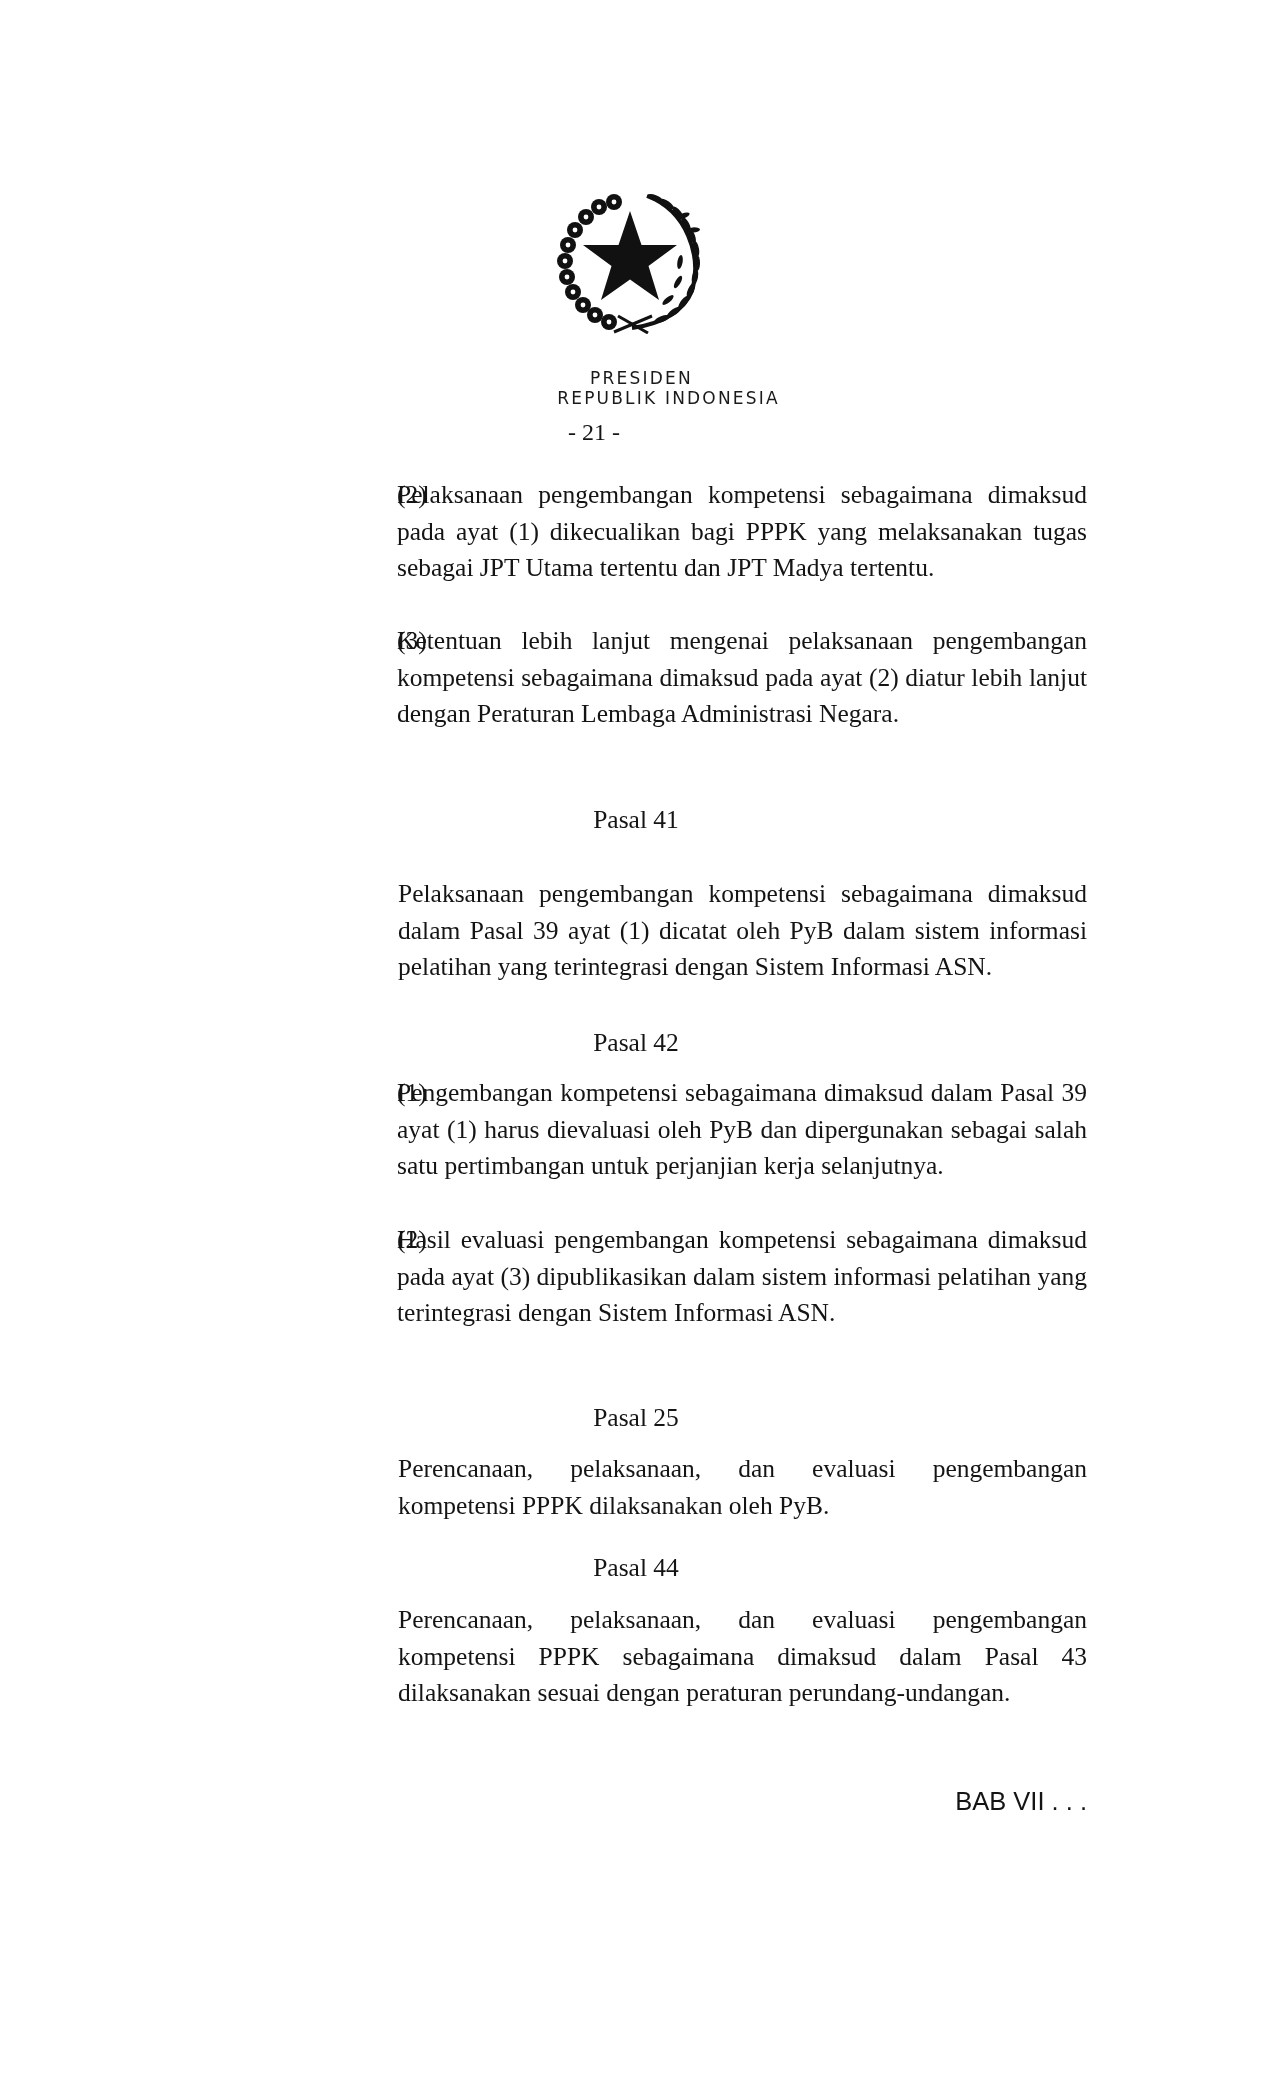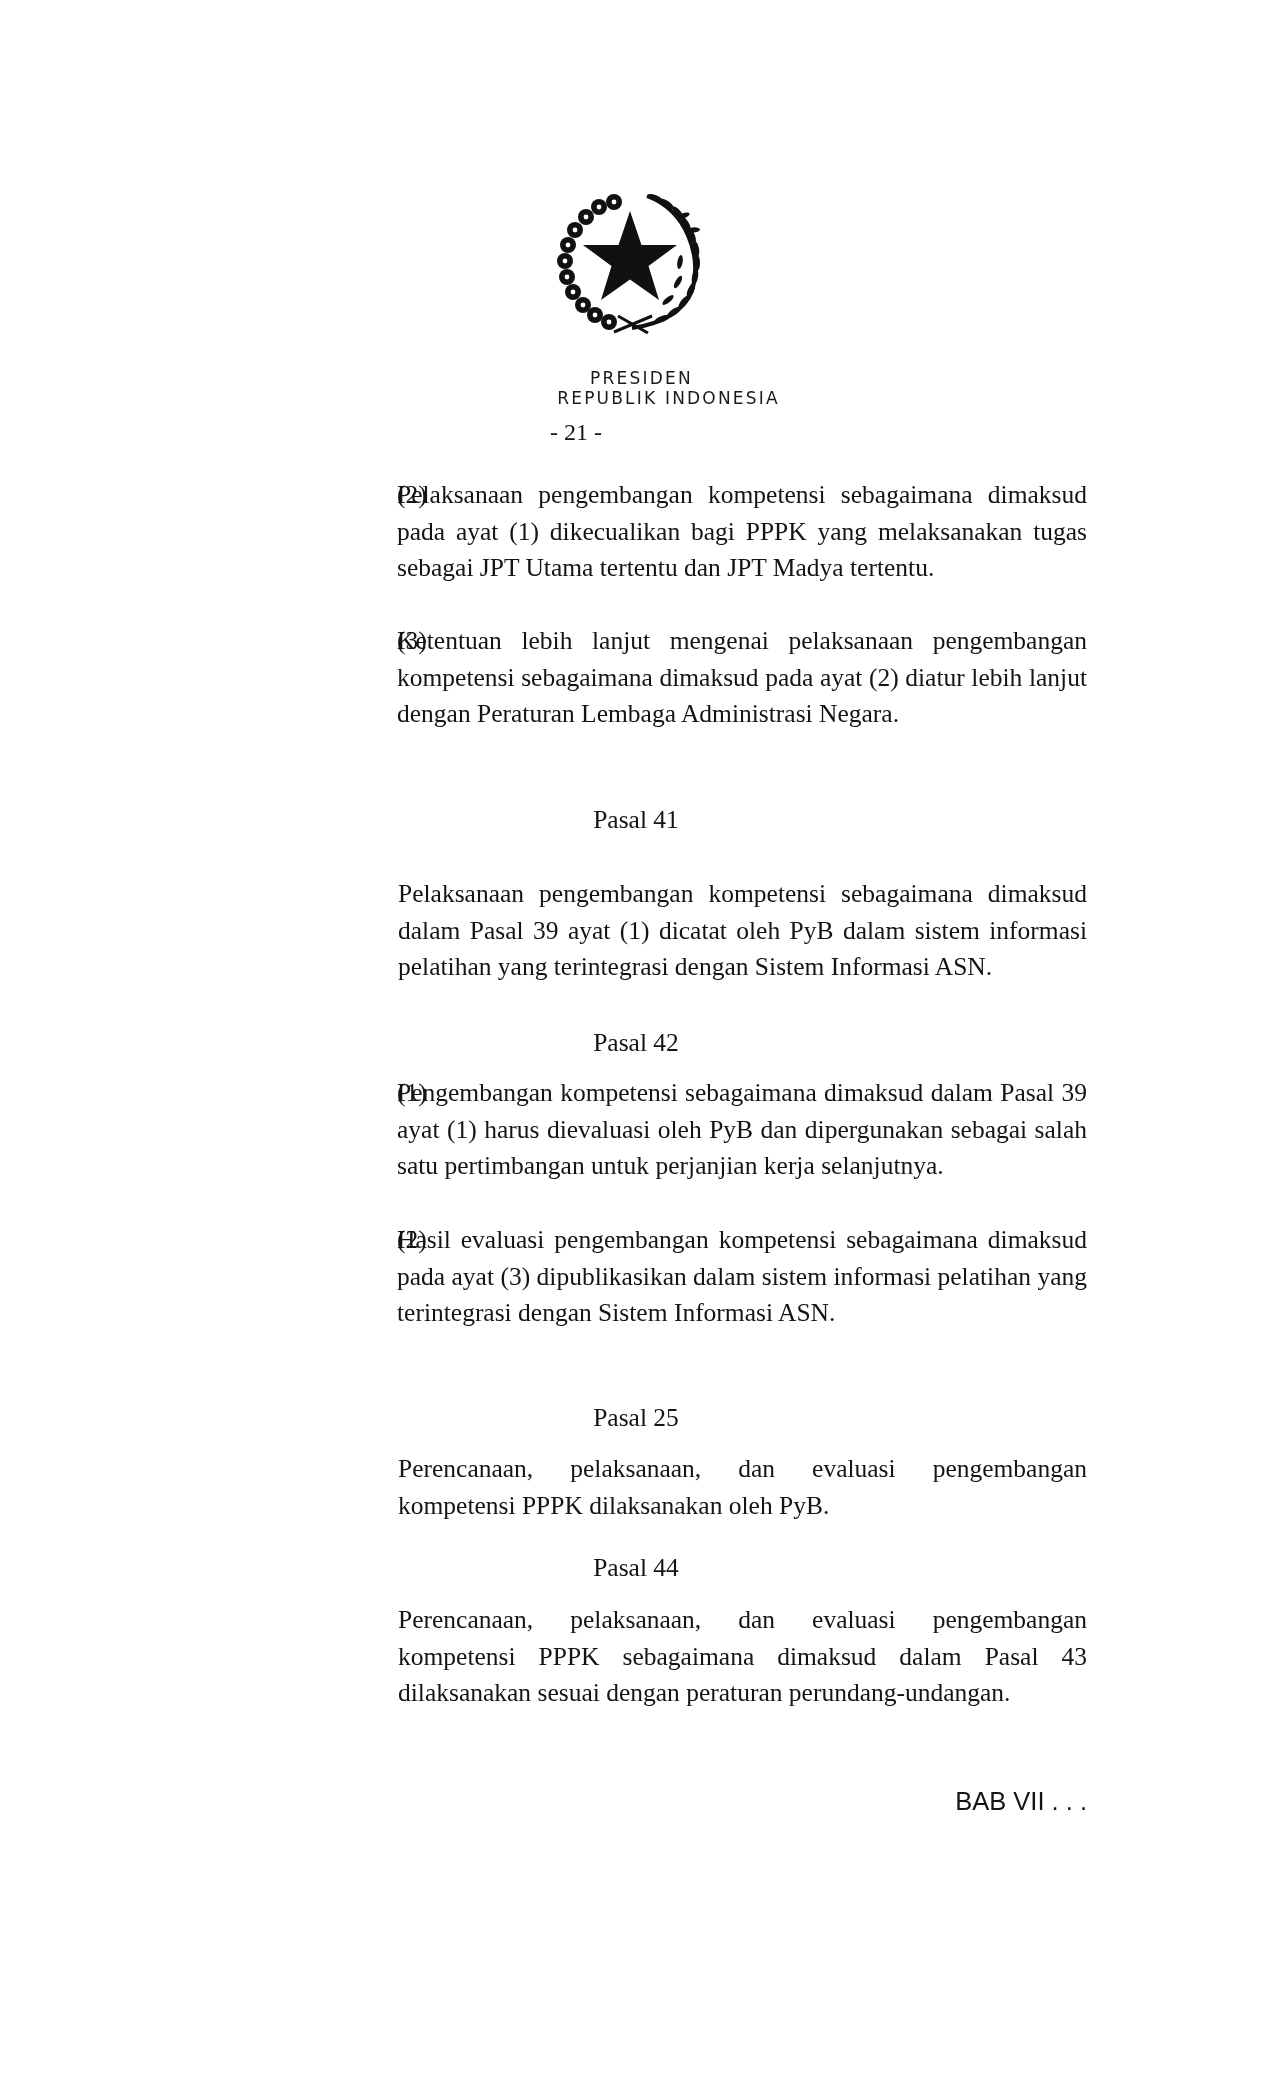--- a/index.html
+++ b/index.html
@@ -12,21 +12,21 @@
   .emblem { left: 552px; top: 186px; width: 156px; height: 148px; }
   .hdr {
     left: 0; width: 1275px; text-align: center;
     font-family: "DejaVu Sans", "Liberation Sans", sans-serif;
     font-size: 17px; letter-spacing: 2.2px; line-height: 20px; color: #1a1a1a;
   }
   .hdr.l1 { top: 368px; padding-left: 4px; }
   .hdr.l2 { top: 388px; margin-left: 31px; }
   .pageno {
     left: 0; width: 1152px; text-align: center; top: 418px;
-    font-family: "Liberation Serif", serif; font-size: 24px; line-height: 28px;
+    font-family: "Liberation Serif", serif; font-size: 24px; line-height: 28px; padding-left: 18px;
   }
   .para {
     font-family: "Liberation Serif", serif;
     font-size: 25.5px;
     line-height: 36.6px;
     text-align: justify;
     text-align-last: left;
   }
   .ayat { left: 397px; width: 690px; }
   .ayat .num { position: absolute; left: 0; top: 0; }

